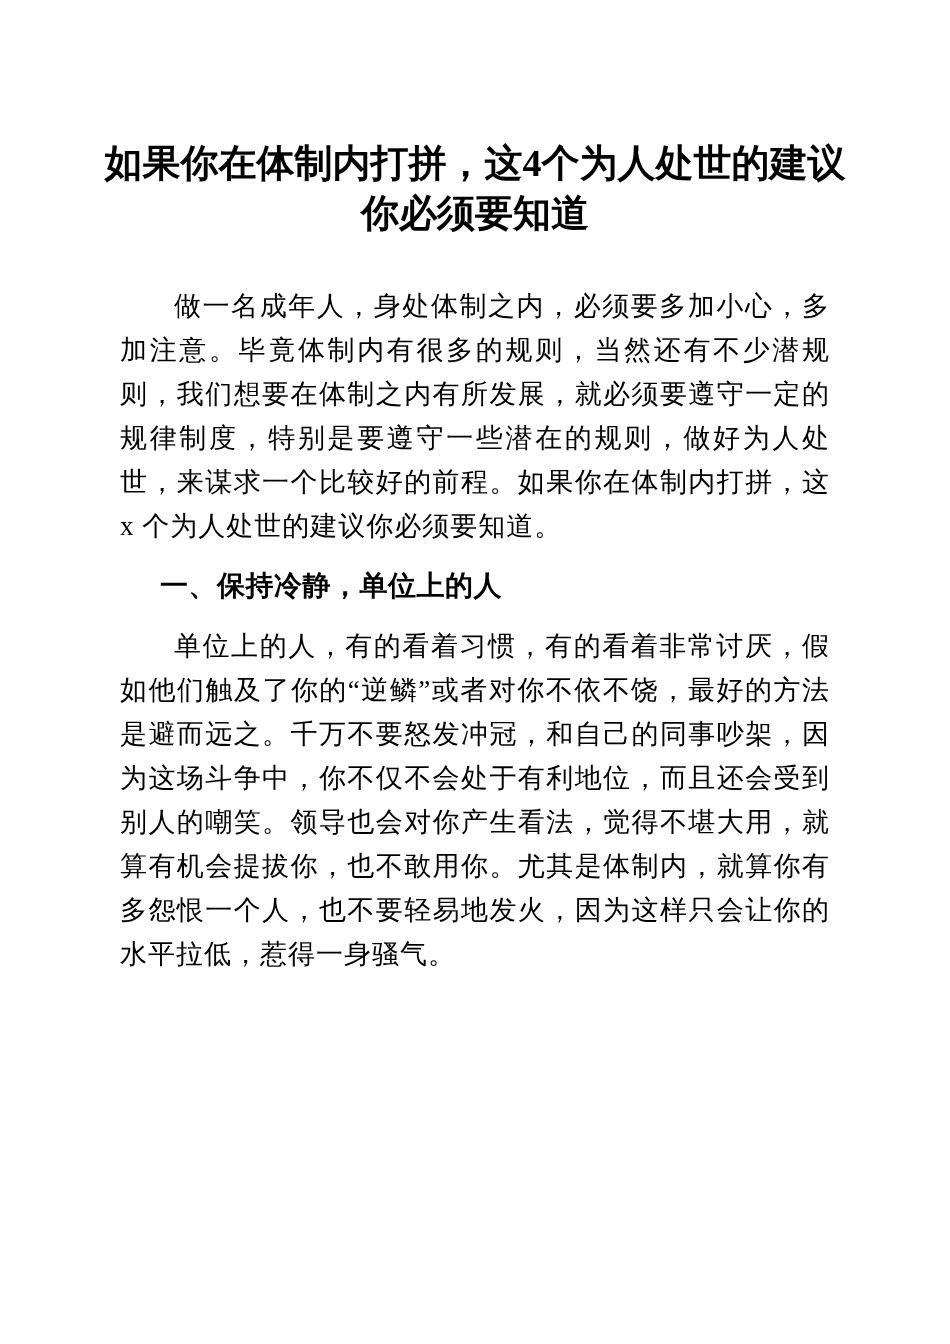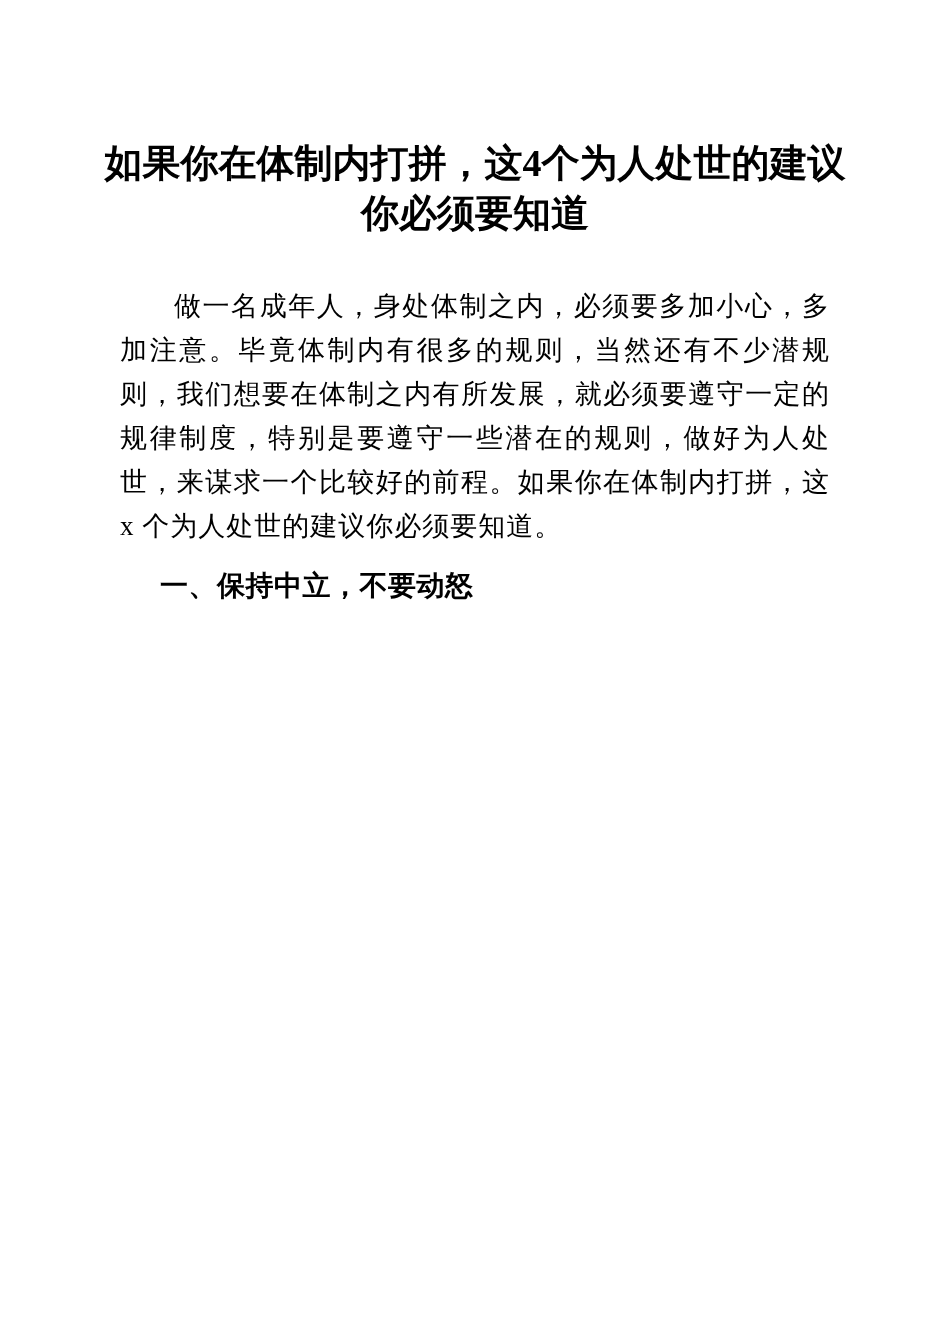--- a/index.html
+++ b/index.html
@@ -56,19 +56,20 @@
 </head>
 <body>
 
 <div class="page">
   <div class="content">
 
     <h1 class="doc-title">如果你在体制内打拼，这4个为人处世的建议你必须要知道</h1>
 
     <p class="body-para">做一名成年人，身处体制之内，必须要多加小心，多加注意。毕竟体制内有很多的规则，当然还有不少潜规则，我们想要在体制之内有所发展，就必须要遵守一定的规律制度，特别是要遵守一些潜在的规则，做好为人处世，来谋求一个比较好的前程。如果你在体制内打拼，这 x 个为人处世的建议你必须要知道。</p>
 
-    <h2 class="section-heading">一、保持中立，不要动怒</h2>
+    <h2 class="section-heading">一、保持冷静，单位上的人</h2>
 
+    <p class="body-para">单位上的人，有的看着习惯，有的看着非常讨厌，假如他们触及了你的“逆鳞”或者对你不依不饶，最好的方法是避而远之。千万不要怒发冲冠，和自己的同事吵架，因为这场斗争中，你不仅不会处于有利地位，而且还会受到别人的嘲笑。领导也会对你产生看法，觉得不堪大用，就算有机会提拔你，也不敢用你。尤其是体制内，就算你有多怨恨一个人，也不要轻易地发火，因为这样只会让你的水平拉低，惹得一身骚气。</p>
 
 
 
   </div>
 </div>
 
 </body></html>

